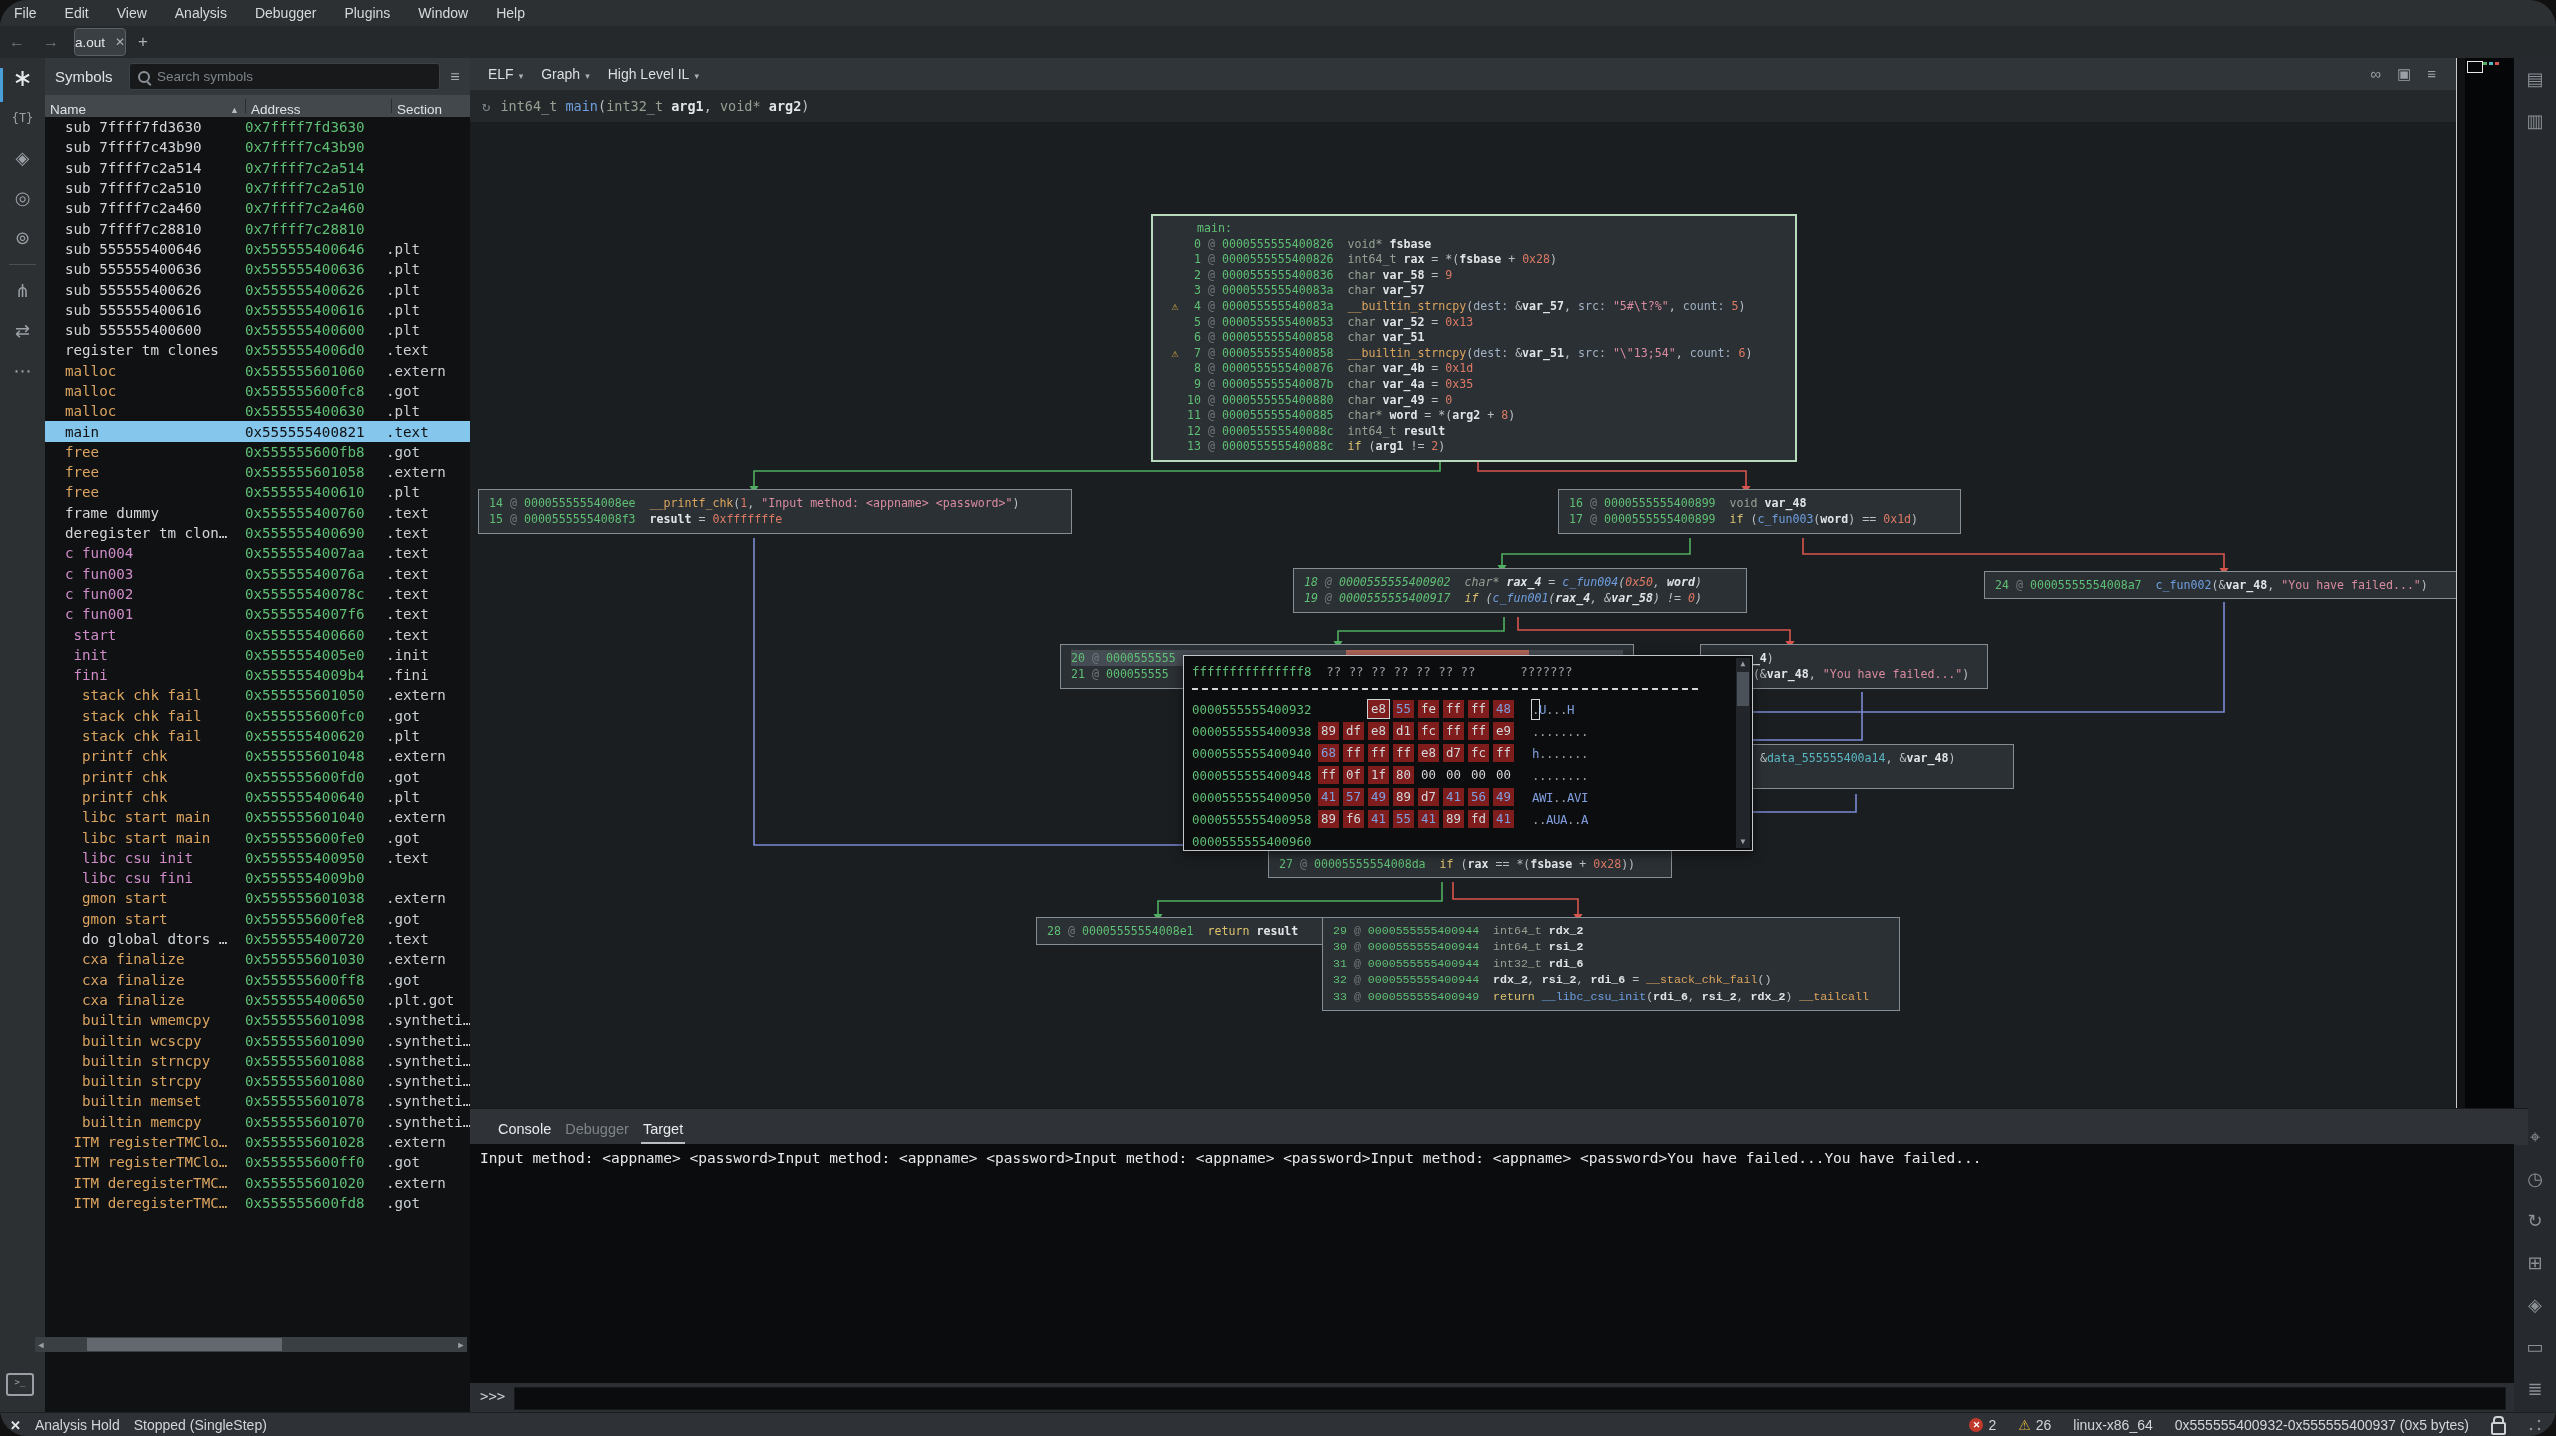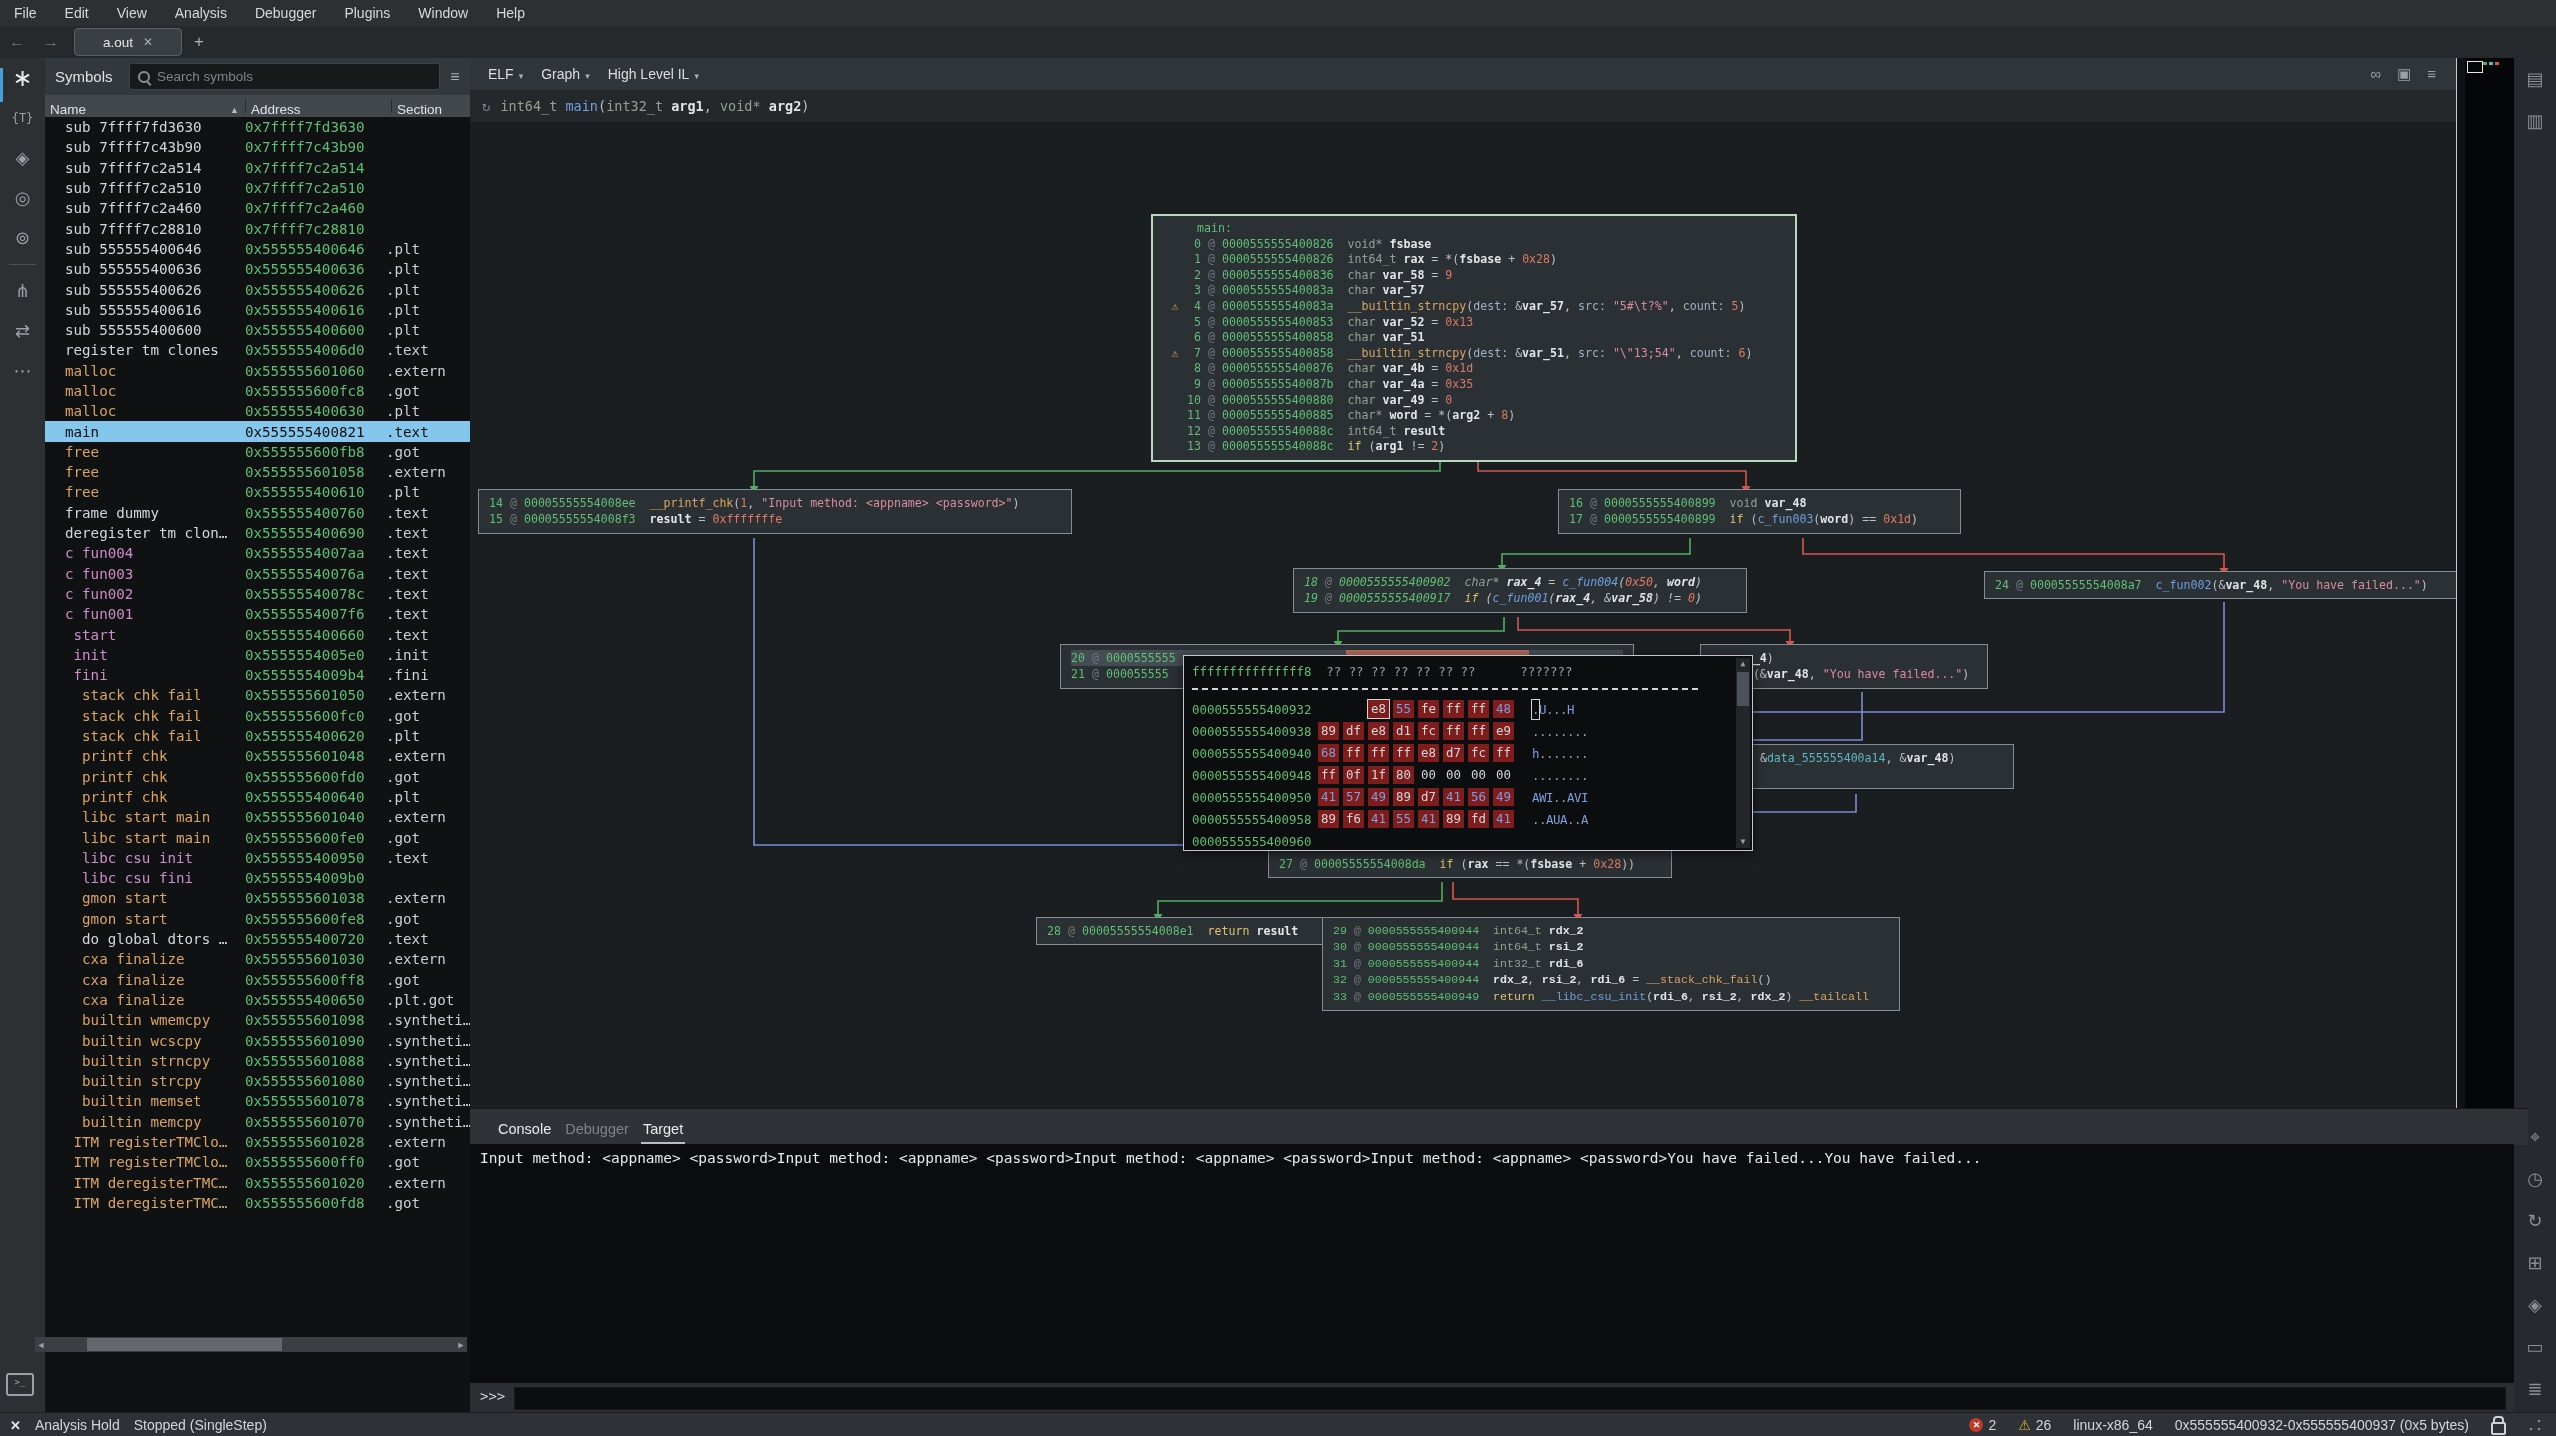--- a/index.html
+++ b/index.html
@@ -1,22 +1,22 @@
 <!DOCTYPE html>
 <html><head>
 <meta charset="utf-8">
 <style>
   html,body{margin:0;padding:0;background:#111;}
-  #app{position:relative;width:2556px;height:1436px;background:#1b1e20;font-family:"Liberation Sans",sans-serif;overflow:hidden;color:#d5d8da;}
+  #app{position:relative;width:2556px;height:1436px;background:#1b1e20;font-family:"Liberation Sans",sans-serif;overflow:hidden;color:#d5d8da;border-radius:27px;}
   
   #menubar{position:absolute;left:0;top:0;width:2556px;height:26px;background:#2c3033;display:flex;align-items:center;border-bottom:1px solid #1c1f21;}
   .menu-item{padding:0 14px;font-size:14px;color:#d6d9dc;line-height:26px;}
   #tabbar{position:absolute;left:0;top:26px;width:2556px;height:32px;background:#26292c;display:flex;align-items:center;border-bottom:1px solid #151718;}
   .navarrow{color:#6e7478;font-size:16px;padding:0 9px;}
-  #tab-active{height:26px;margin-left:6px;background:#3a3f43;border:1px solid #5a6065;border-radius:4px;display:flex;align-items:center;padding:0 28px;gap:10px;}
+  #tab-active{height:26px;margin-left:6px;background:#3a3f43;border:1px solid #5a6065;border-radius:4px;display:flex;align-items:center;padding:0 0;gap:10px;}
   #tab-active .tlabel{font-size:13.5px;color:#e3e6e8;}
   #tab-active .tclose{font-size:12px;color:#aab0b5;}
   .newtab{color:#aab0b5;font-size:17px;padding:0 12px;}
   
   #leftstrip{position:absolute;left:0;top:58px;width:45px;height:1354px;background:#2c3033;border-right:1px solid #17191b;}
   #strip-indicator{position:absolute;left:0;top:10px;width:3px;height:34px;background:#4a9fd8;}
   .lsicon{width:45px;height:40px;display:flex;align-items:center;justify-content:center;color:#9aa0a6;font-size:18px;}
   .lsicon.logo{color:#e8ebee;font-size:24px;}
   .lsdivider{width:27px;height:1px;background:#4a5054;margin:6px auto;}
   #term-icon{position:absolute;left:6px;bottom:16px;width:24px;height:19px;border:2px solid #9aa0a6;border-radius:3px;color:#9aa0a6;font-size:9px;line-height:15px;text-align:center;font-family:"DejaVu Sans Mono",monospace;}

